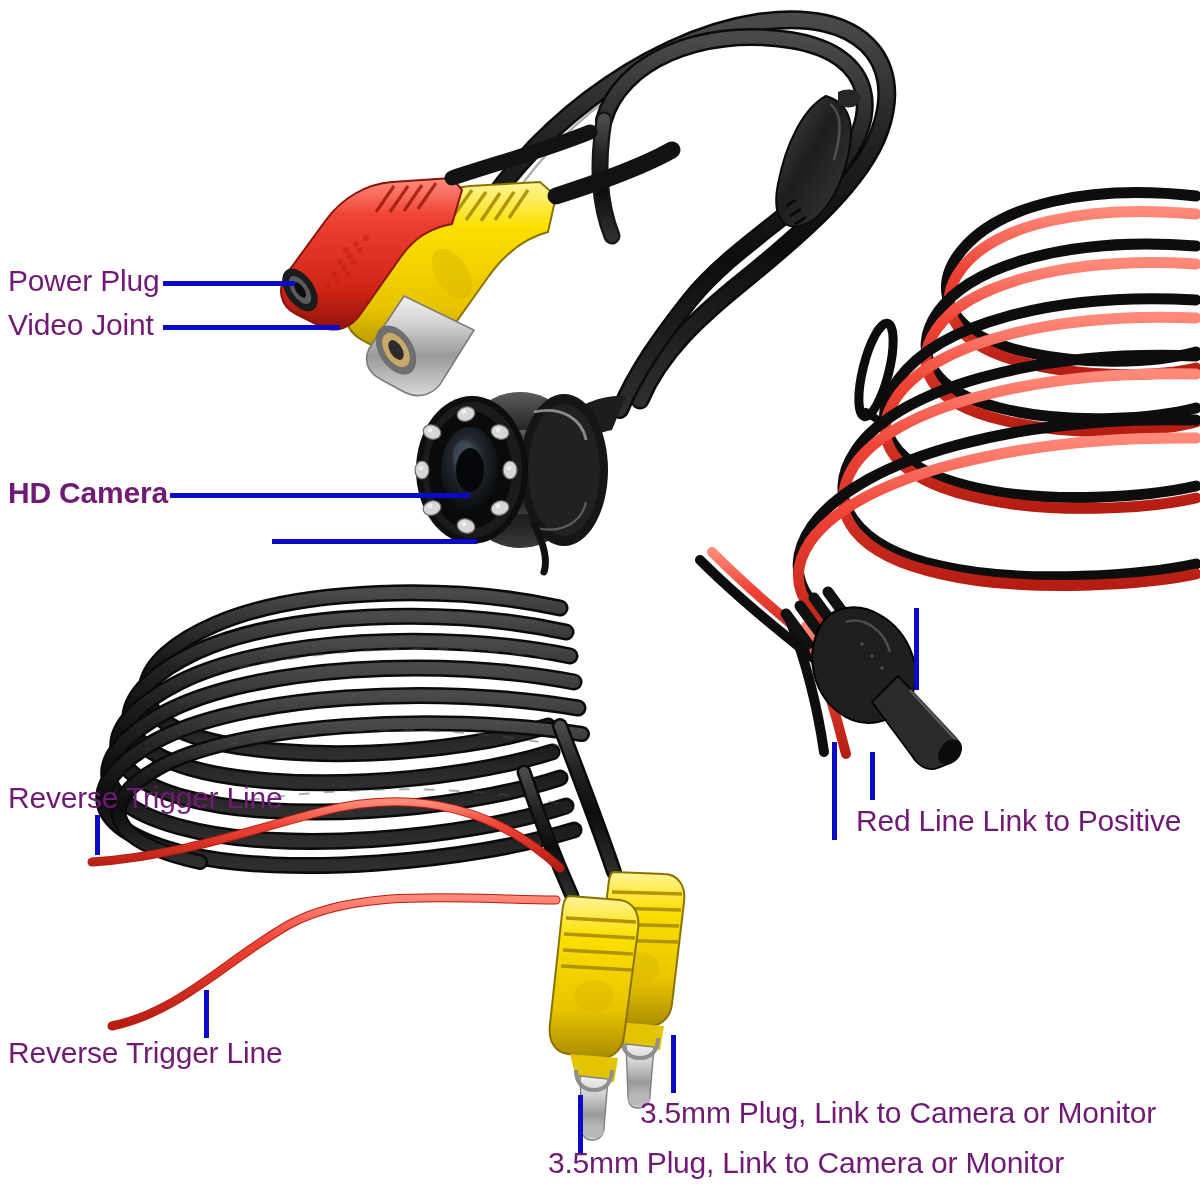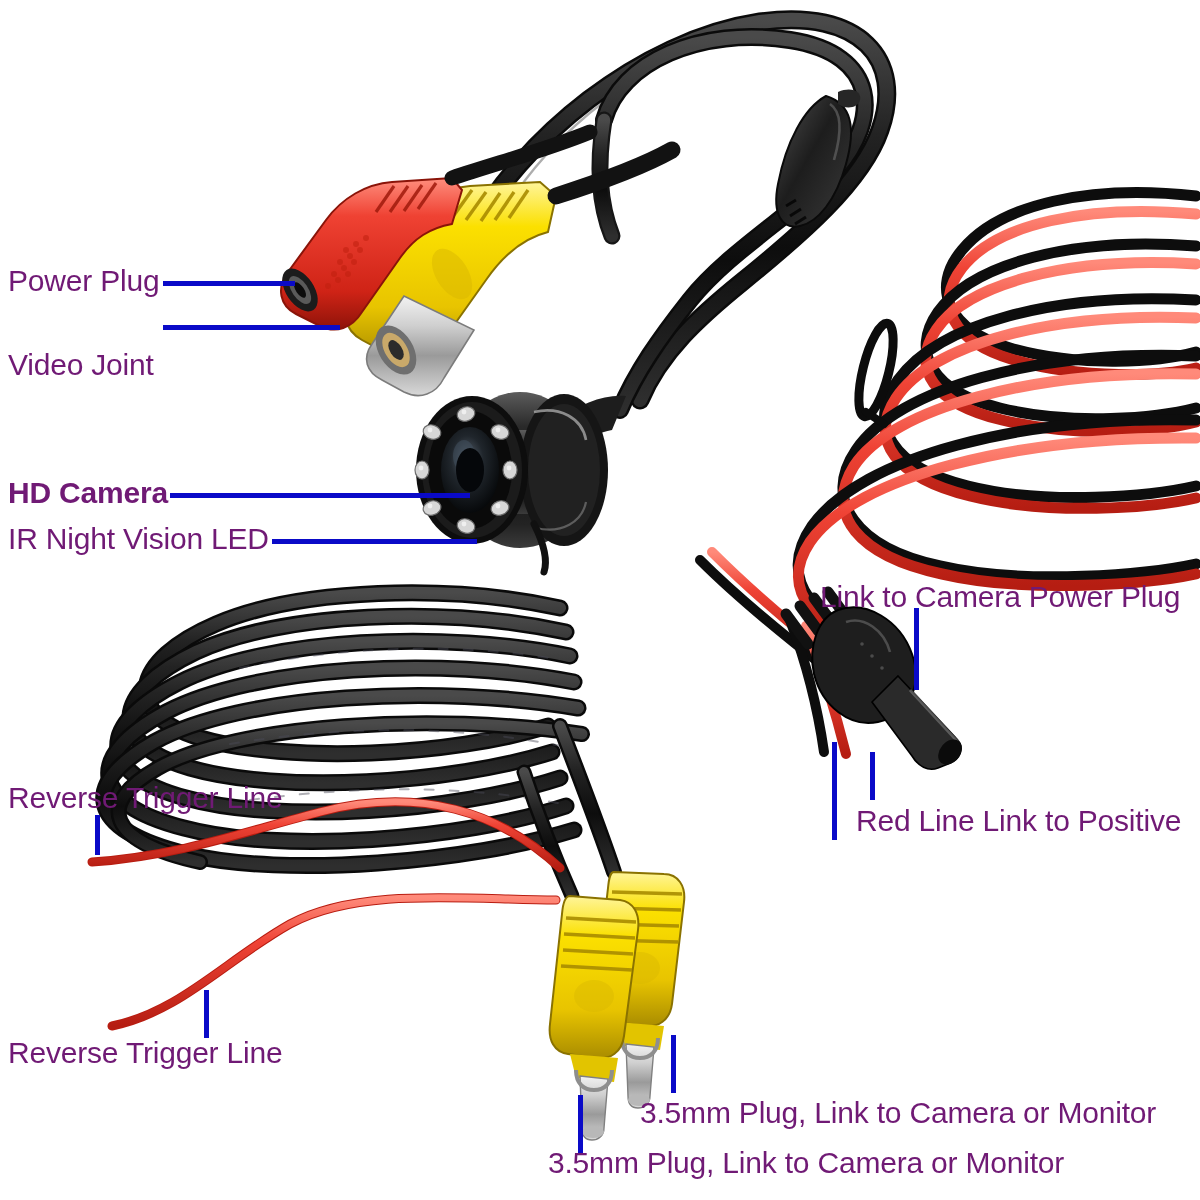--- a/index.html
+++ b/index.html
@@ -358,30 +358,28 @@
       <path d="M580,1076 L608,1079 L604,1128 C604,1136 598,1140 592,1140
                C586,1140 582,1136 582,1128 Z" fill="url(#gMetal)" stroke="#808080" stroke-width="1.4"></path>
       <ellipse cx="593" cy="1132" rx="11" ry="6" fill="#b8b8b8"></ellipse>
       <path d="M576,1070 C576,1084 584,1090 594,1090 C604,1090 612,1084 612,1070" fill="none" stroke="#8e8e8e" stroke-width="4"></path>
     </g>
   </svg>
 
   <div class="callout" style="left:8px; top:266px;">Power Plug</div>
   <div class="leader h" style="left:163px; top:281px; width:132px;"></div>
 
-  <div class="callout" style="left:8px; top:310px;margin-top:40px;">Video Joint</div>
+  <div class="callout" style="left:8px; top:310px;">Video Joint</div>
   <div class="leader h" style="left:163px; top:325px; width:177px;"></div>
 
   <div class="callout" style="left:8px; top:478px;font-weight:bold;">HD Camera</div>
   <div class="leader h" style="left:170px; top:493px; width:300px;"></div>
 
-  <div class="callout" style="left:8px; top:524px;">IR Night Vision LED</div>
   <div class="leader h" style="left:272px; top:539px; width:205px;"></div>
 
-  <div class="callout" style="left:820px; top:582px;">Link to Camera Power Plug</div>
   <div class="leader v" style="left:914px; top:608px; height:82px;"></div>
 
   <div class="callout" style="left:856px; top:806px;text-align:right;">Red Line Link to Positive</div>
   <div class="leader v" style="left:870px; top:752px; height:48px;"></div>
 
   <div class="leader v" style="left:832px; top:742px; height:98px;"></div>
 
   <div class="callout" style="left:8px; top:783px;">Reverse Trigger Line</div>
   <div class="leader v" style="left:95px; top:815px; height:40px;"></div>
 

